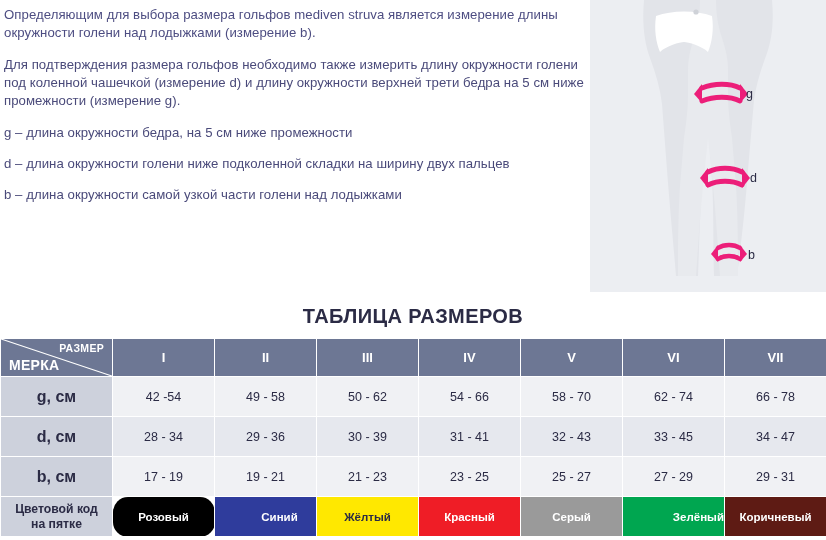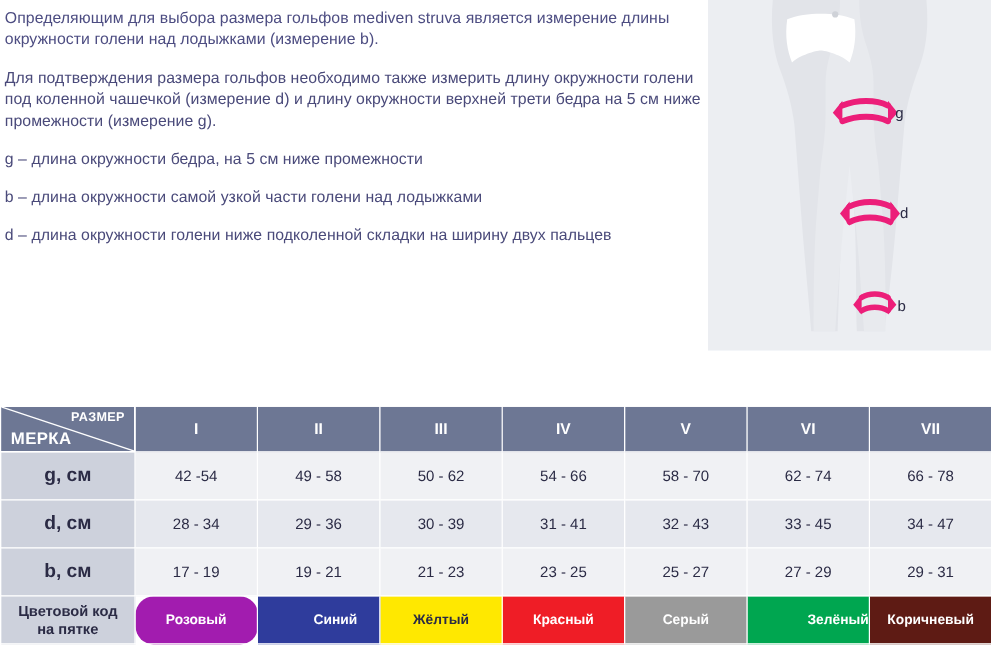--- a/index.html
+++ b/index.html
@@ -132,22 +132,22 @@
 </style>
 </head>
 <body>
 
 <div class="page">
 
   <div class="text-col">
     <p class="para lead">Определяющим для выбора размера гольфов mediven struva является измерение длины окружности голени над лодыжками (измерение b).</p>
     <p class="para">Для подтверждения размера гольфов необходимо также измерить длину окружности голени под коленной чашечкой (измерение d) и длину окружности верхней трети бедра на 5 см ниже промежности (измерение g).</p>
     <p class="para gap-small">g – длина окружности бедра, на 5 см ниже промежности</p>
+    <p class="para gap-small">d – длина окружности голени ниже подколенной складки на ширину двух пальцев</p>
     <p class="para">b – длина окружности самой узкой части голени над лодыжками</p>
-    <p class="para gap-small">d – длина окружности голени ниже подколенной складки на ширину двух пальцев</p>
   </div>
 
   <div class="figure">
     <svg class="fig-svg" width="236" height="292" viewBox="0 0 236 292">
       <rect x="0" y="0" width="236" height="292" fill="#eceef2"></rect>
 
       <path d="M56 0 L132 0 C134 22 132 40 126 56 C120 72 116 86 114 100 L108 170 C105 212 100 252 97 276 L74 276 C73 250 74 214 72 180 L68 120 L62 180 C60 214 59 250 58 276 L36 276 C34 250 30 210 27 170 L22 104 C20 88 16 74 10 58 C4 42 2 22 4 0 Z" transform="translate(50,0)" fill="#e2e4e9"></path>
 
       <path d="M58 0 C58 14 60 26 64 38 C68 50 70 60 70 70 L70 96 C70 110 72 124 74 138 L78 186 C80 218 80 250 80 276 L62 276 C60 248 58 216 55 186 L50 138 L45 186 C42 216 40 248 38 276 L20 276 C20 250 20 218 22 186 L26 138 C28 124 30 110 30 96 L30 70 C30 60 32 50 36 38 C40 26 42 14 42 0 Z" transform="translate(68,0)" fill="#e8eaee"></path>
 
@@ -174,20 +174,21 @@
         <path d="M128 259 C134 255 144 255 150 259" stroke="#ec1e79" stroke-width="4.5" fill="none" stroke-linecap="round"></path>
         <path d="M150 245 L157 254 L150 262 Z" fill="#ec1e79"></path>
         <path d="M128 245 L121 254 L128 262 Z" fill="#ec1e79"></path>
       </g>
     </svg>
     <span class="fig-label" style="left:156px; top:87px;">g</span>
     <span class="fig-label" style="left:160px; top:171px;">d</span>
     <span class="fig-label" style="left:158px; top:248px;">b</span>
   </div>
 
+  <div class="table-title">ТАБЛИЦА РАЗМЕРОВ</div>
 
   <table class="sizes">
     <colgroup>
       <col style="width:112px">
       <col style="width:102px">
       <col style="width:102px">
       <col style="width:102px">
       <col style="width:102px">
       <col style="width:102px">
       <col style="width:102px">
@@ -240,21 +241,21 @@
         <td class="datacell">23 - 25</td>
         <td class="datacell">25 - 27</td>
         <td class="datacell">27 - 29</td>
         <td class="datacell">29 - 31</td>
       </tr>
       <tr>
         <td class="colorlabel">
           <span>Цветовой код</span><br>
           <span>на пятке</span>
         </td>
-        <td class="colorcell" id="cc0" style="background: #a21caf; color: rgb(255, 255, 255); border-radius: 15px;">Розовый</td>
+        <td class="colorcell" id="cc0" style="background: #000000; color: rgb(255, 255, 255); border-radius: 15px;">Розовый</td>
         <td class="colorcell" id="cc1" style="background: rgb(47, 60, 156); color: rgb(255, 255, 255); padding-left: 28px;">Синий</td>
         <td class="colorcell" id="cc2" style="background: rgb(255, 232, 0); color: rgb(43, 43, 69);">Жёлтый</td>
         <td class="colorcell" id="cc3" style="background: rgb(239, 29, 38); color: rgb(255, 255, 255);">Красный</td>
         <td class="colorcell" id="cc4" style="background: rgb(154, 154, 154); color: rgb(255, 255, 255);">Серый</td>
         <td class="colorcell" id="cc5" style="background: rgb(0, 166, 80); color: rgb(255, 255, 255); text-align: right;">Зелёный</td>
         <td class="colorcell" id="cc6" style="background: rgb(94, 27, 20); color: rgb(255, 255, 255); margin-left: 40px;">Коричневый</td>
       </tr>
     </tbody>
   </table>
 

